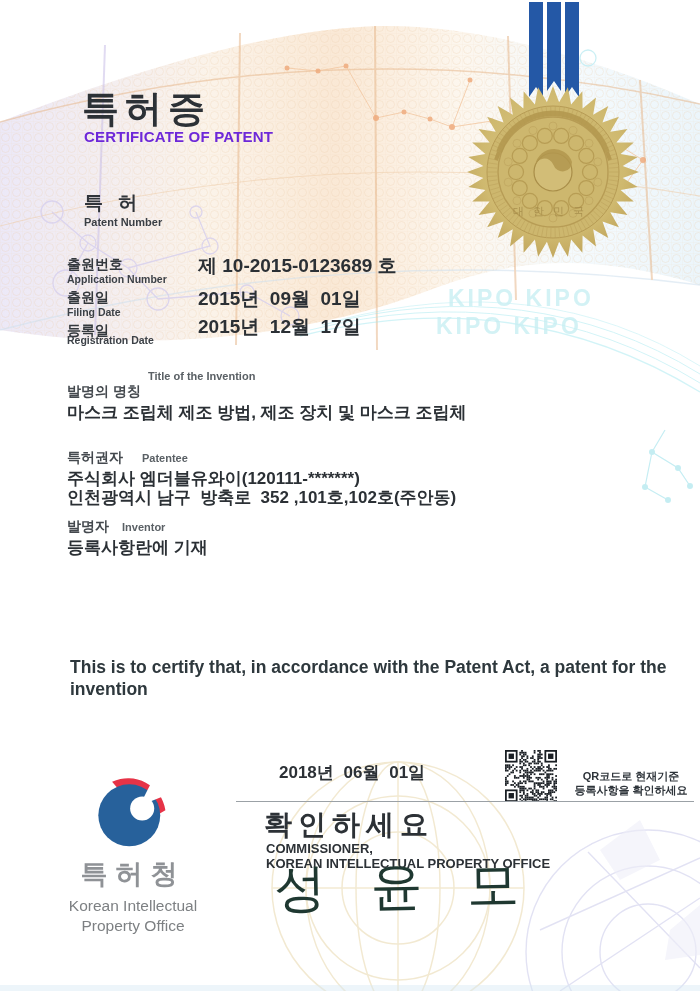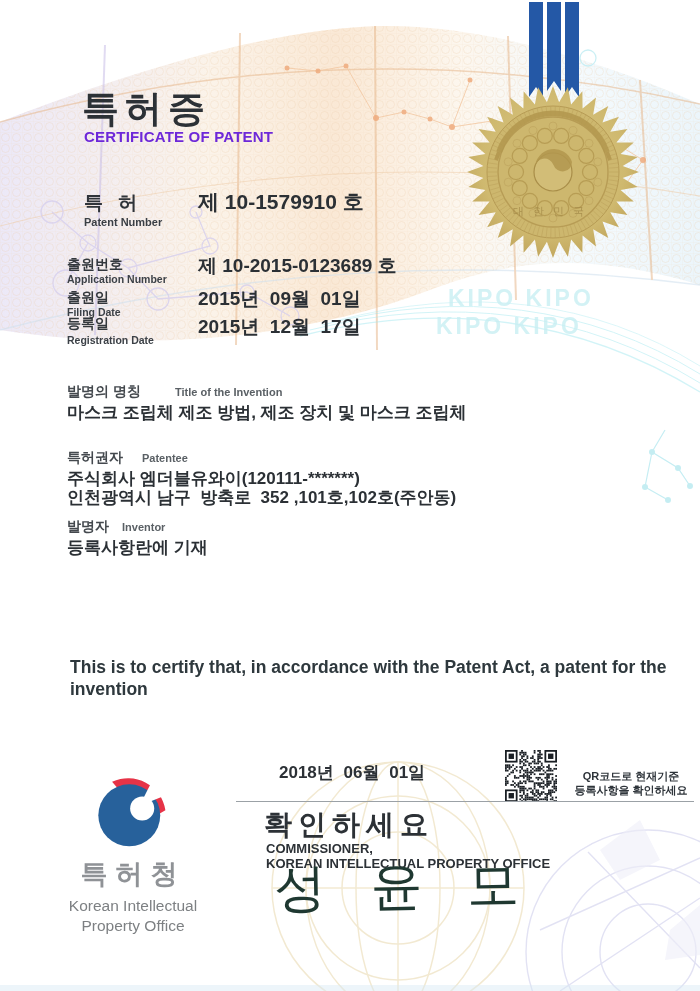--- a/index.html
+++ b/index.html
@@ -14,27 +14,27 @@
 
   
   .lab-big{left:84px;top:190px;font-size:19px;font-weight:800;letter-spacing:5px;color:#2f343a;}
   .lab-big-en{left:84px;top:216px;font-size:11px;font-weight:700;color:#3a3f45;}
   .val-big{left:198px;top:188px;font-size:21px;font-weight:800;color:#2b3035;}
   .lab{font-size:14px;font-weight:700;color:#33383d;}
   .lab-en{font-size:10.5px;font-weight:700;color:#3c4147;}
   .val{left:198px;font-size:19px;font-weight:800;color:#2b3035;}
   .app-l{left:67px;top:256px;} .app-e{left:67px;top:273px;} .app-v{top:253px;}
   .fil-l{left:67px;top:289px;} .fil-e{left:67px;top:306px;} .fil-v{top:286px;}
-  .reg-l{left:67px;top:315px;} .reg-e{left:67px;top:334px;} .reg-v{top:314px;}
+  .reg-l{left:67px;top:322px;} .reg-e{left:67px;top:334px;} .reg-v{top:314px;}
 
   
   .sec-l{font-size:14px;font-weight:600;color:#44494e;}
   .sec-e{font-size:11px;font-weight:600;color:#5a6065;}
   .sec-v{font-size:17px;font-weight:800;color:#2b3035;}
-  .inv-l{left:67px;top:383px;} .inv-e{left:148px;top:386px;margin-left:27px;} .inv-v{left:67px;top:401px;}
+  .inv-l{left:67px;top:383px;} .inv-e{left:148px;top:370px;} .inv-v{left:67px;top:401px;}
   .pat-l{left:67px;top:449px;} .pat-e{left:142px;top:452px;}
   .pat-n{left:67px;top:467px;} .pat-a{left:67px;top:486px;}
   .ivt-l{left:67px;top:518px;} .ivt-e{left:122px;top:521px;text-align:center;} .ivt-v{left:67px;top:536px;}
 
   
   .stmt-ko{left:70px;top:625px;font-size:21px;font-weight:800;color:#272e33;}
   .stmt-en{left:70px;top:656px;width:625px;font-size:17.5px;line-height:22px;font-weight:700;color:#2e383d;}
 
   
   .issue-date{left:267px;top:761px;font-size:17px;font-weight:600;word-spacing:5px;color:#2c3136;margin-left:12px;}
@@ -224,21 +224,20 @@
     <path d="M34,68 A57,57 0 0 1 142,68" fill="none" stroke="#b2964e" stroke-width="5.5" opacity=".85"></path>
     <path d="M34,68 l-3,8 M142,68 l3,8" stroke="#b2964e" stroke-width="4" opacity=".85"></path>
     <text x="88" y="131" text-anchor="middle" font-size="11" letter-spacing="9" fill="#a18746" opacity=".8">대한민국</text>
   </svg>
 
   <div class="abs title-ko">특허증</div>
   <div class="abs title-en">CERTIFICATE OF PATENT</div>
 
   <div class="abs lab-big">특 허</div>
   <div class="abs lab-big-en">Patent Number</div>
-  <div class="abs val-big pre">제 10-1579910 호</div>
 
   <div class="abs lab app-l">출원번호</div>
   <div class="abs lab-en app-e">Application Number</div>
   <div class="abs val app-v pre">제 10-2015-0123689 호</div>
 
   <div class="abs lab fil-l">출원일</div>
   <div class="abs lab-en fil-e">Filing Date</div>
   <div class="abs val fil-v pre">2015년  09월  01일</div>
 
   <div class="abs lab reg-l">등록일</div>

